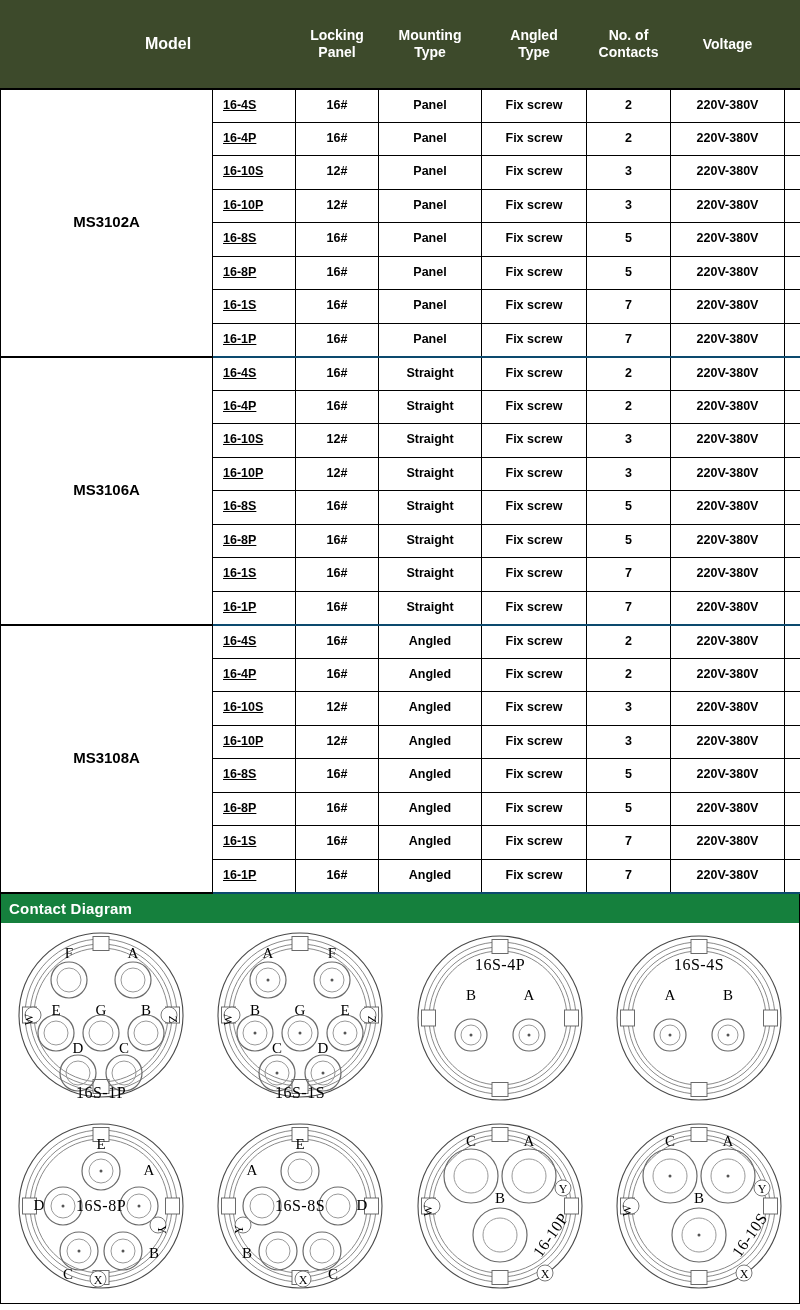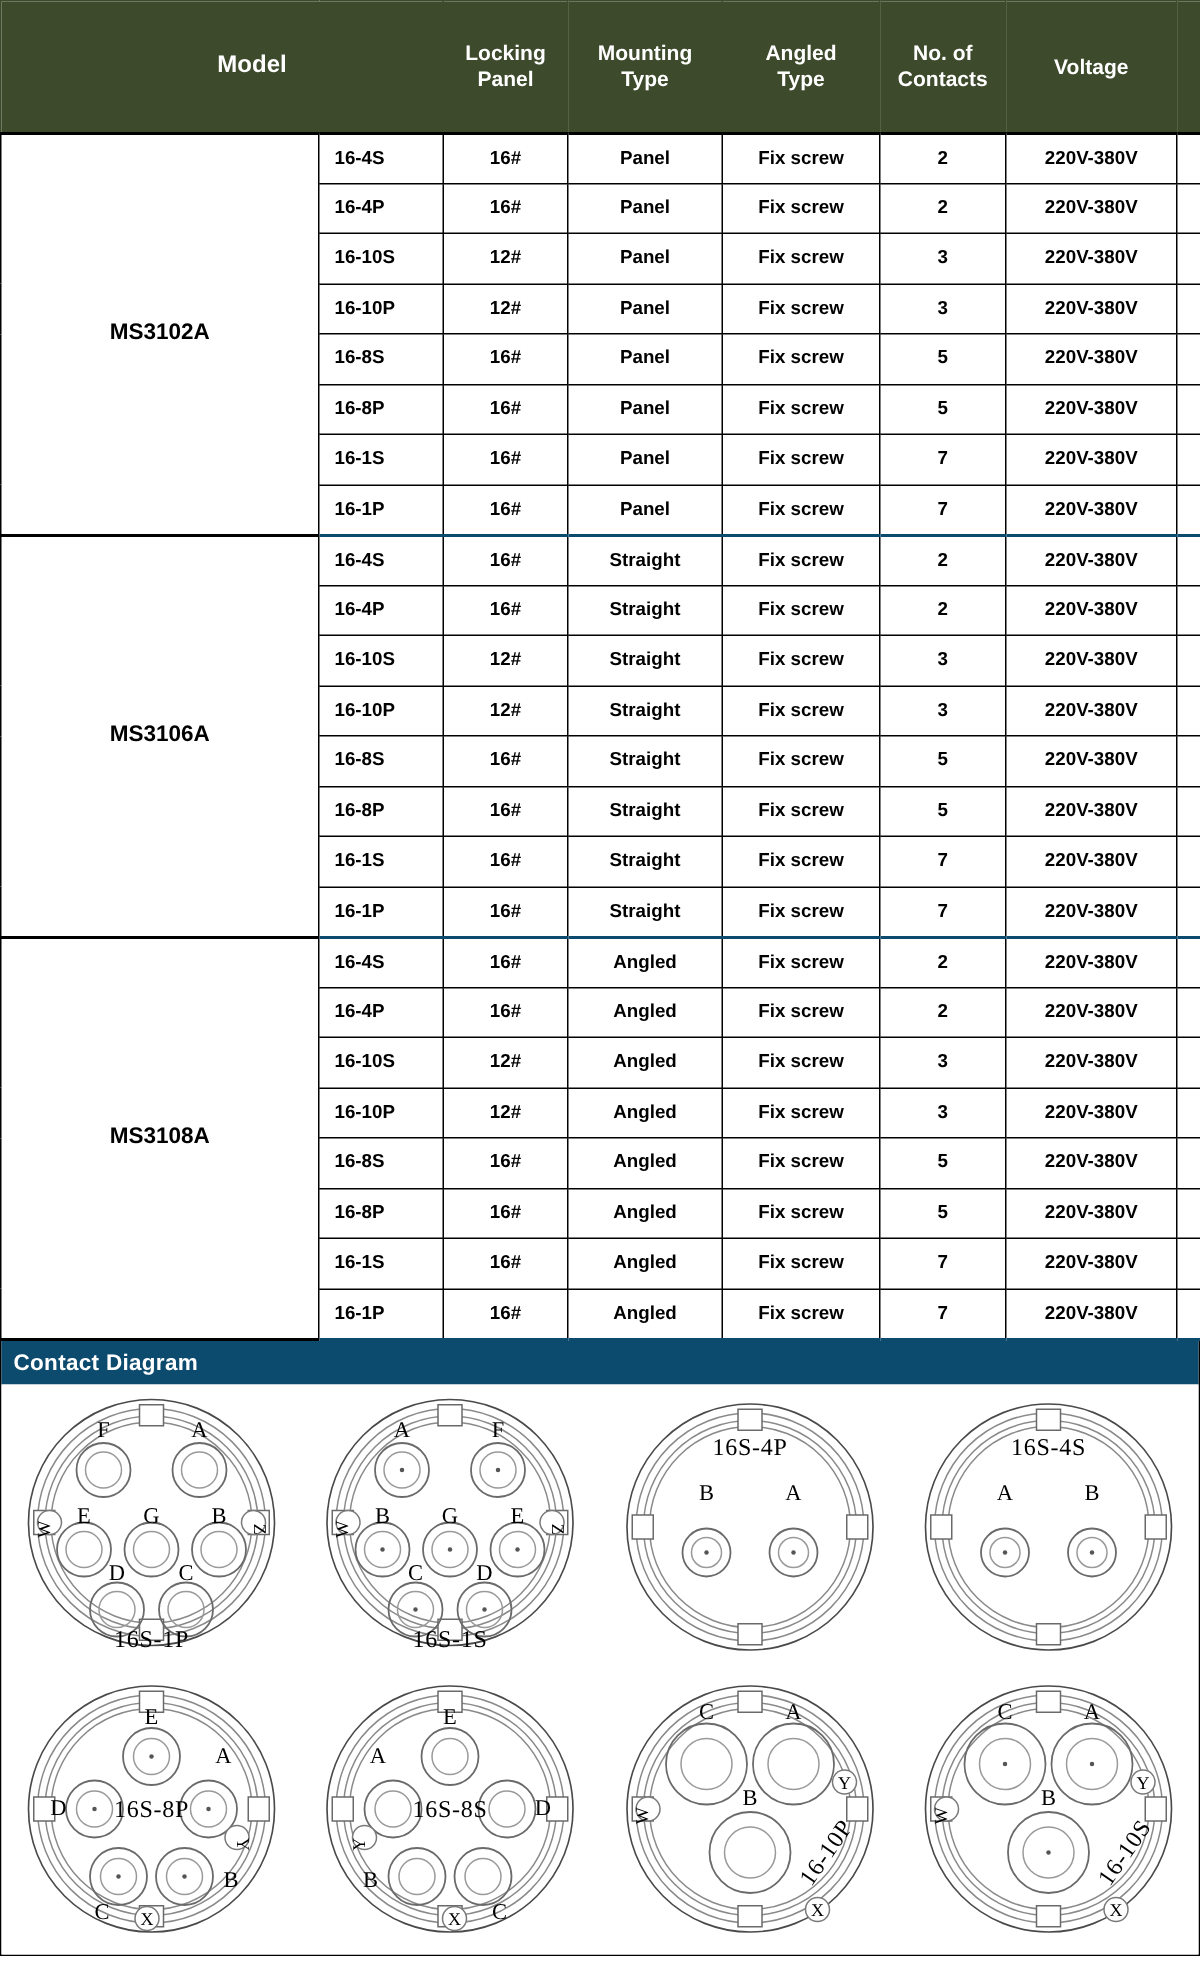--- a/index.html
+++ b/index.html
@@ -52,33 +52,33 @@
   col.c-voltage  { width: 114px; }
   col.c-current  { width: 98px;  }
 
   .spec-table tbody td { height: 33.5px; }
   td.model-cell {
     font-size: 15px;
     border-bottom-width: 2px;
     border-top-width: 2px;
     text-align: center;
   }
-  td.part-cell { text-align: left; padding-left: 10px; }
+  td.part-cell { text-align: left; padding-left: 10px; text-decoration: underline; }
   tr.group-last td { border-bottom: 2px solid #0c4a6e; }
   tr.group-first td { border-top: 2px solid #000; }
 
   
   .diagram-section {
     width: 800px;
     border-left: 1px solid #000;
     border-right: 1px solid #000;
     border-bottom: 1px solid #000;
   }
   .diagram-title {
-    background: #0c4a6e;
+    background: #15803d;
     color: #ffffff;
     font-size: 15px;
     font-weight: bold;
     padding: 6px 0 6px 8px;
     letter-spacing: .2px;
   }
   .diagram-grid {
     display: grid;
     grid-template-columns: repeat(4, 1fr);
     grid-template-rows: 190px 190px;

